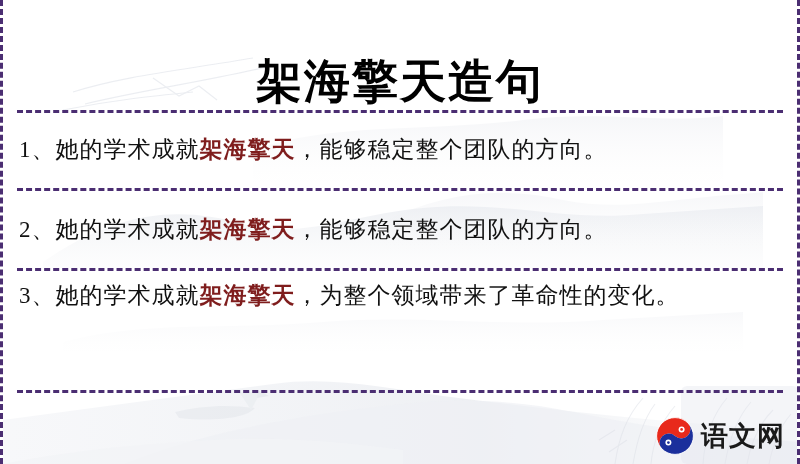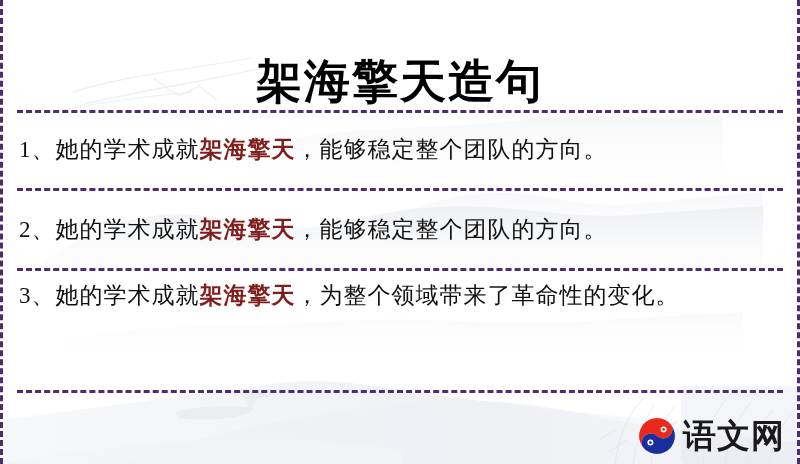--- a/index.html
+++ b/index.html
@@ -95,21 +95,21 @@
     display: flex;
     align-items: center;
     gap: 6px;
   }
   .logo-mark {
     width: 40px;
     height: 40px;
     flex: 0 0 40px;
   }
   .logo-text {
-    font-size: 33px;
+    font-size: 27px;
     font-weight: bold;
     color: #1a1a1a;
     letter-spacing: 1px;
     font-family: "Liberation Sans", "DejaVu Sans", sans-serif;
     line-height: 30px;
   }
 </style>
 </head>
 <body>
 

